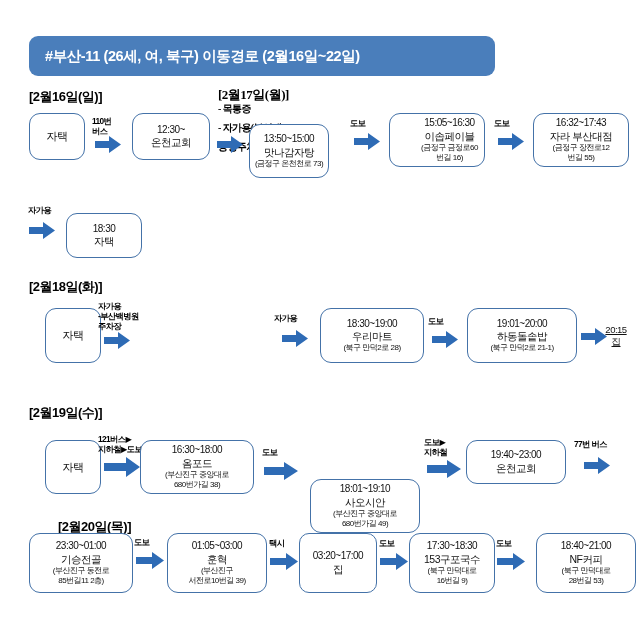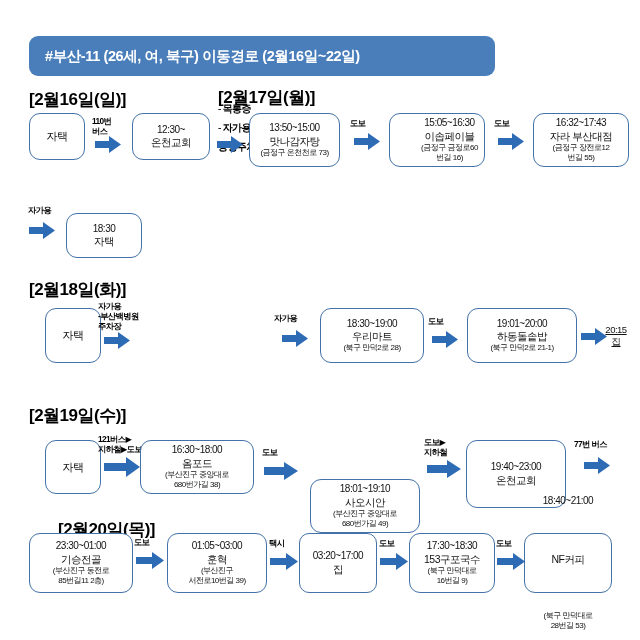--- a/index.html
+++ b/index.html
@@ -32,21 +32,21 @@
     font-size: 14.5px;
     font-weight: bold;
     letter-spacing: -0.4px;
     padding-left: 16px;
     white-space: nowrap;
   }
 
   
   .day-label {
     position: absolute;
-    font-size: 17px;
+    font-size: 13px;
     font-weight: bold;
     letter-spacing: -0.5px;
     color: #000;
     white-space: nowrap;
     text-align: right;
   }
   .day-note {
     position: absolute;
     font-size: 10px;
     font-weight: bold;
@@ -123,21 +123,21 @@
 </head>
 <body>
 
 <div id="page">
 
   <div class="title-bar">
     <span class="title-text">#부산-11 (26세, 여, 북구) 이동경로 (2월16일~22일)</span>
   </div>
 
   <div class="day-label" style="left:29px; top:88px;">[2월16일(일)]</div>
-  <div class="day-label" style="left:218px; top:86px;">[2월17일(월)]</div>
+  <div class="day-label" style="left:218px; top:86px;font-family:Liberation Serif, serif;">[2월17일(월)]</div>
   <div class="day-note" style="left:218px; top:99px;">- 목통증
 - 자가용(부산대
   공영주차장)</div>
   <div class="day-label" style="left:29px; top:278px;">[2월18일(화)]</div>
   <div class="day-label" style="left:29px; top:404px;">[2월19일(수)]</div>
   <div class="day-label" style="left:58px; top:518px;">[2월20일(목)]</div>
 
   <div class="node plain" style="left:29px; top:113px; width:56px; height:47px;">
     <span class="l-name">자택</span>
   </div>
@@ -154,21 +154,21 @@
     <span class="l-time">12:30~</span>
     <span class="l-name">온천교회</span>
   </div>
 
   <div class="arrow" style="left:217px; top:136px;">
     <svg viewBox="0 0 26 17">
         <polygon points="0,5 14,5 14,0 26,8.5 14,17 14,12 0,12" fill="#2e6bb5"></polygon>
       </svg>
   </div>
 
-  <div class="node" style="left:249px; top:113px; width:91px; height:54px;text-align:center;">
+  <div class="node" style="left:249px; top:124px; width:80px; height:54px;text-align:center;">
     <span class="l-time">13:50~15:00</span>
     <span class="l-name">맛나감자탕</span>
     <span class="l-addr">(금정구 온천천로 73)</span>
   </div>
 
   <div class="arrow-label" style="left:350px; top:118px; width:34px;">도보</div>
   <div class="arrow" style="left:354px; top:133px;">
     <svg viewBox="0 0 26 17">
         <polygon points="0,5 14,5 14,0 26,8.5 14,17 14,12 0,12" fill="#2e6bb5"></polygon>
       </svg>
@@ -289,21 +289,21 @@
   </div>
 
   <div class="arrow-label" style="left:424px; top:437px; width:40px;">도보▶
 지하철</div>
   <div class="arrow" style="left:427px; top:460px; width:34px; height:18px;">
     <svg viewBox="0 0 34 18">
         <polygon points="0,5 20,5 20,0 34,9 20,18 20,13 0,13" fill="#2e6bb5"></polygon>
       </svg>
   </div>
 
-  <div class="node" style="left:466px; top:440px; width:100px; height:68px;">
+  <div class="node" style="left:466px; top:440px; width:100px; height:44px;">
     <span class="l-time">19:40~23:00</span>
     <span class="l-name">온천교회</span>
   </div>
 
   <div class="arrow-label" style="left:574px; top:439px; width:52px;">77번 버스</div>
   <div class="arrow" style="left:584px; top:457px;">
     <svg viewBox="0 0 26 17">
         <polygon points="0,5 14,5 14,0 26,8.5 14,17 14,12 0,12" fill="#2e6bb5"></polygon>
       </svg>
   </div>
@@ -355,20 +355,20 @@
 16번길 9)</span>
   </div>
 
   <div class="arrow-label" style="left:496px; top:538px; width:30px;">도보</div>
   <div class="arrow" style="left:497px; top:553px; width:28px; height:17px;">
     <svg viewBox="0 0 28 17">
         <polygon points="0,5 16,5 16,0 28,8.5 16,17 16,12 0,12" fill="#2e6bb5"></polygon>
       </svg>
   </div>
 
-  <div class="node" style="left:524px; top:533px; width:88px; height:60px;gap:45px;">
+  <div class="node" style="left:536px; top:533px; width:100px; height:60px;">
     <span class="l-time">18:40~21:00</span>
     <span class="l-name">NF커피</span>
     <span class="l-addr">(북구 만덕대로
 28번길 53)</span>
   </div>
 
 </div>
 
 </body></html>

